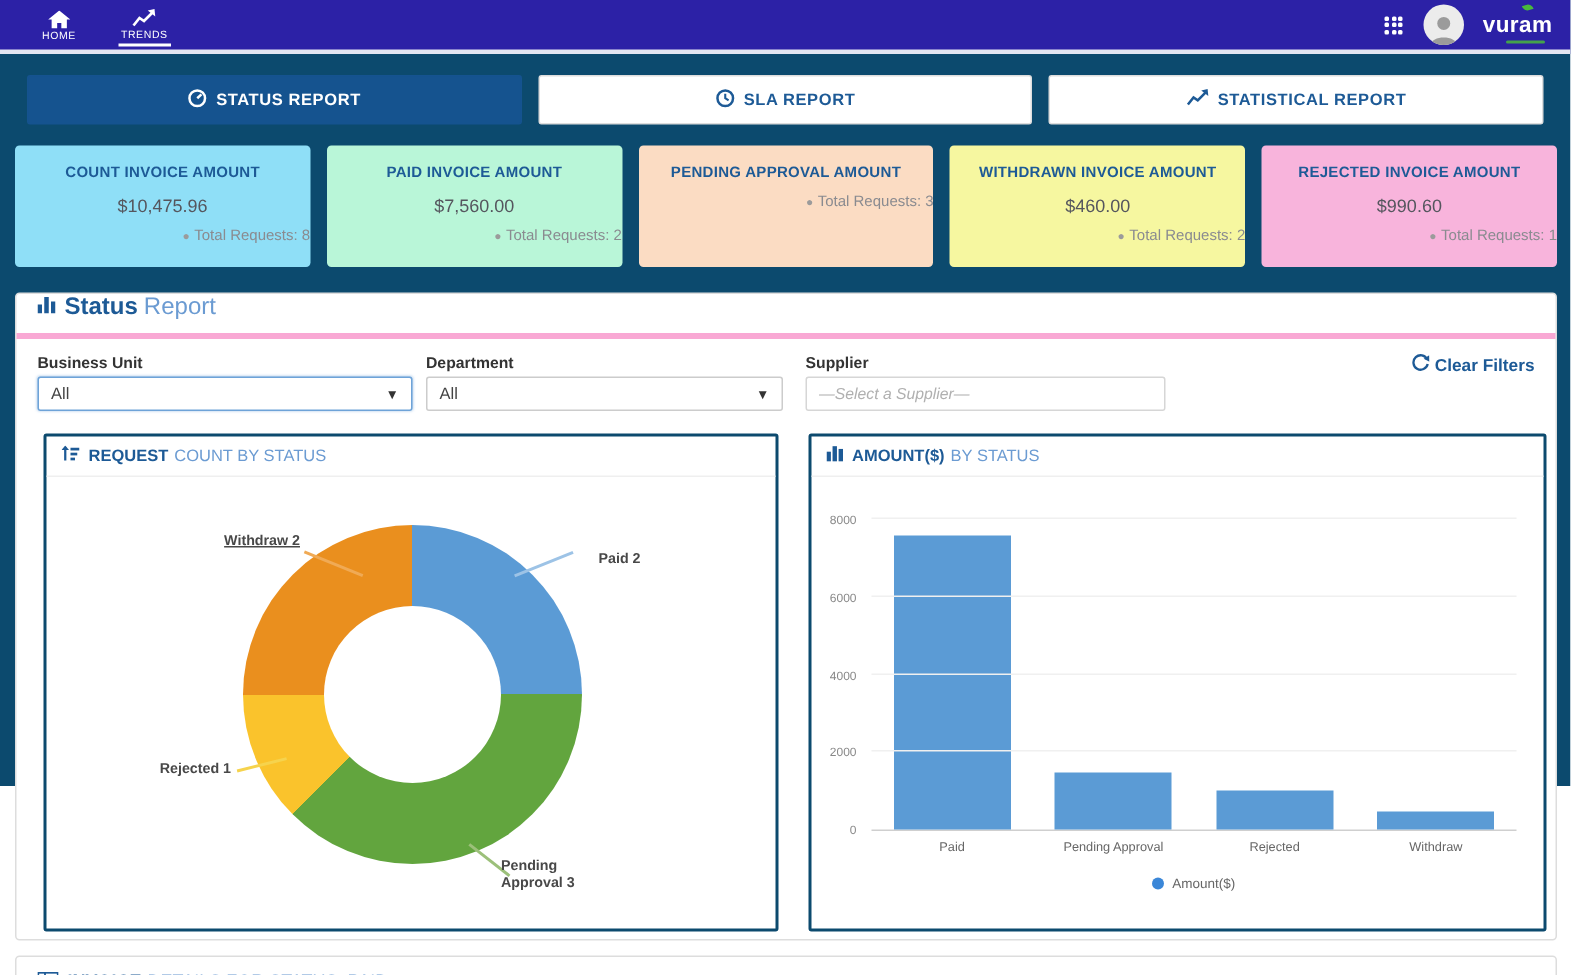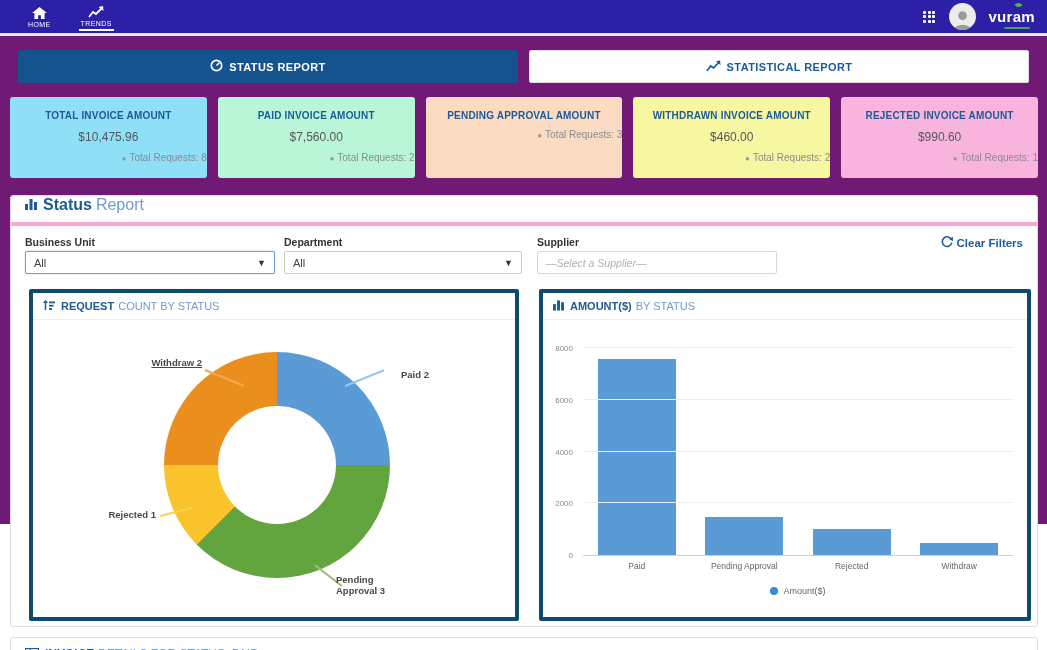--- a/index.html
+++ b/index.html
@@ -1,18 +1,18 @@
 <!DOCTYPE html>
 <html><head>
 <meta charset="utf-8">
 <style>
   * { margin:0; padding:0; box-sizing:border-box; }
   html,body { width:1047px; height:650px; overflow:hidden; background:#fff;
     font-family:"Liberation Sans", sans-serif; }
-  .stage { position:relative; width:1047px; height:524px; background:#701a75; }
+  .stage { position:relative; width:1047px; height:524px; background:#0c4a6e; }
 
   
   .navbar { position:absolute; top:0; left:0; width:100%; height:36px;
     background:#2c21a6; border-bottom:3px solid #e3e6f2; display:flex; align-items:center; }
   .nav-item { display:flex; flex-direction:column; align-items:center; justify-content:center;
     color:#fff; font-size:7px; letter-spacing:.4px; margin-left:26px; cursor:pointer;
     padding:3px 2px 2px; }
   .nav-item svg { display:block; margin-bottom:2px; }
   .nav-item.active { border-bottom:2px solid #fff; }
   .nav-right { margin-left:auto; display:flex; align-items:center; margin-right:12px; }
@@ -56,21 +56,21 @@
     padding:0 8px; cursor:pointer; }
   .select.focused { border:1px solid #6ea3d8; box-shadow:0 0 2px rgba(110,163,216,.6); }
   .select .caret { margin-left:auto; font-size:9px; color:#333; }
   .supplier-input { position:absolute; height:23px; border:1px solid #d6d6d6; border-radius:2px;
     font-size:10.5px; padding:0 8px; color:#444; font-family:"Liberation Sans", sans-serif; }
   .supplier-input::placeholder { color:#b0b0b0; font-style:italic; }
   .clear-filters { position:absolute; top:40px; right:14px; color:#1d5a96; font-size:11.5px;
     font-weight:bold; cursor:pointer; display:flex; align-items:center; gap:4px; }
 
   
-  .sub-panel { position:absolute; background:#fff; border:4px solid #0c4a6e; border-radius:2px; }
+  .sub-panel { position:absolute; background:#fff; border:2px solid #0c4a6e; border-radius:2px; }
   .sub-panel.left  { left:18px;  top:93px; width:490px; height:332px; }
   .sub-panel.right { left:528px; top:93px; width:492px; height:332px; }
   .sub-header { height:27px; display:flex; align-items:center; padding-left:10px;
     border-bottom:1px solid #efefef; font-size:11px; }
 
   
   .donut-ring { position:absolute; left:131px; top:59px; width:226px; height:226px;
     border-radius:50%; cursor:pointer; }
   .donut-hole { position:absolute; left:54px; top:54px; width:118px; height:118px;
     border-radius:50%; background:#fff; }
@@ -151,32 +151,41 @@
       <span>
         <svg width="13" height="13" viewBox="0 0 14 14">
             <circle cx="7" cy="7" r="5.6" fill="none" stroke="#fff" stroke-width="1.8"></circle>
             <line x1="7" y1="7" x2="10" y2="4.2" stroke="#fff" stroke-width="1.8"></line>
           </svg>
       </span>
       <span>STATUS REPORT</span>
     </div>
     <div class="tab">
       <span>
+        <svg width="13" height="13" viewBox="0 0 14 14">
+            <circle cx="7" cy="7" r="5.6" fill="none" stroke="#1d5a96" stroke-width="1.8"></circle>
+            <polyline points="7,3.8 7,7 9.4,8.5" fill="none" stroke="#1d5a96" stroke-width="1.5"></polyline>
+          </svg>
+      </span>
+      <span>SLA REPORT</span>
+    </div>
+    <div class="tab">
+      <span>
         <svg width="15" height="12" viewBox="0 0 16 12">
             <polyline points="1,11 5,6 8,8 14,2" fill="none" stroke="#1d5a96" stroke-width="1.8"></polyline>
             <polygon points="15,0 15.5,5 10.5,1" fill="#1d5a96"></polygon>
           </svg>
       </span>
       <span>STATISTICAL REPORT</span>
     </div>
   </div>
 
   <div class="cards">
     <div class="sum-card" style="background: rgb(143, 223, 247);">
-      <div class="sum-title">TOTAL INVOICE AMOUNT</div>
+      <div class="sum-title">COUNT INVOICE AMOUNT</div>
       <div class="sum-amount">$10,475.96</div>
       <div class="sum-reqs"><span class="dot">●</span><span>Total Requests:</span> <span>8</span></div>
     </div>
     <div class="sum-card" style="background: rgb(185, 246, 216);">
       <div class="sum-title">PAID INVOICE AMOUNT</div>
       <div class="sum-amount">$7,560.00</div>
       <div class="sum-reqs"><span class="dot">●</span><span>Total Requests:</span> <span>2</span></div>
     </div>
     <div class="sum-card" style="background: rgb(251, 220, 195);">
       <div class="sum-title">PENDING APPROVAL AMOUNT</div>

